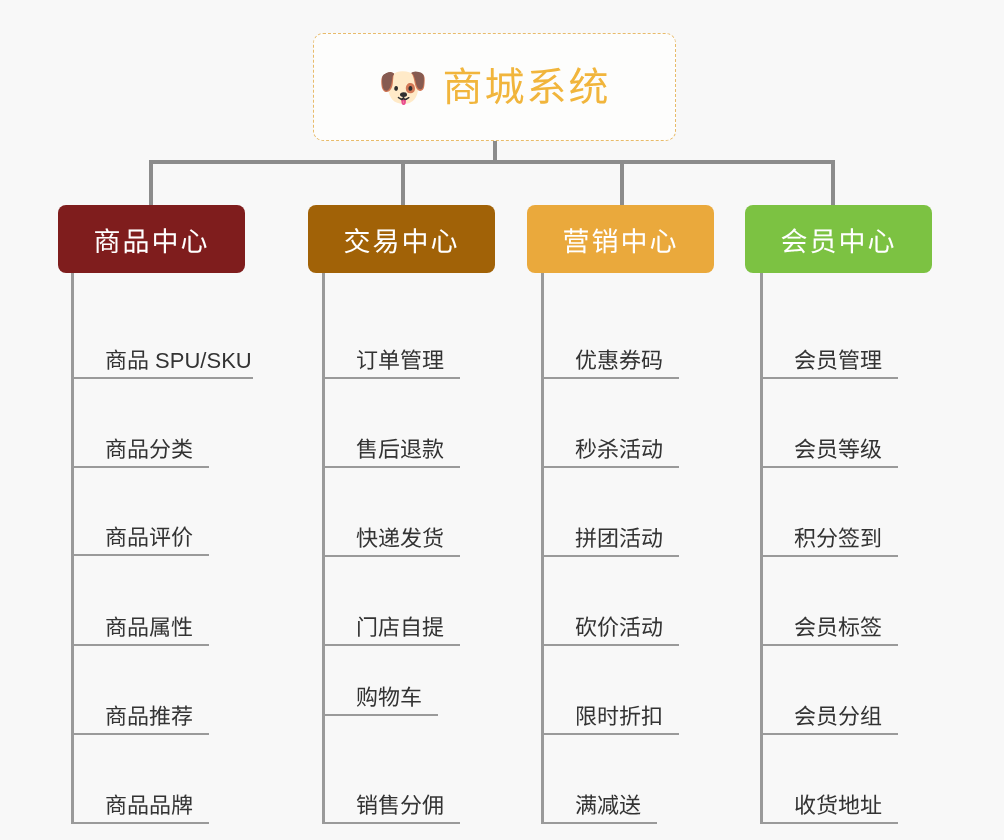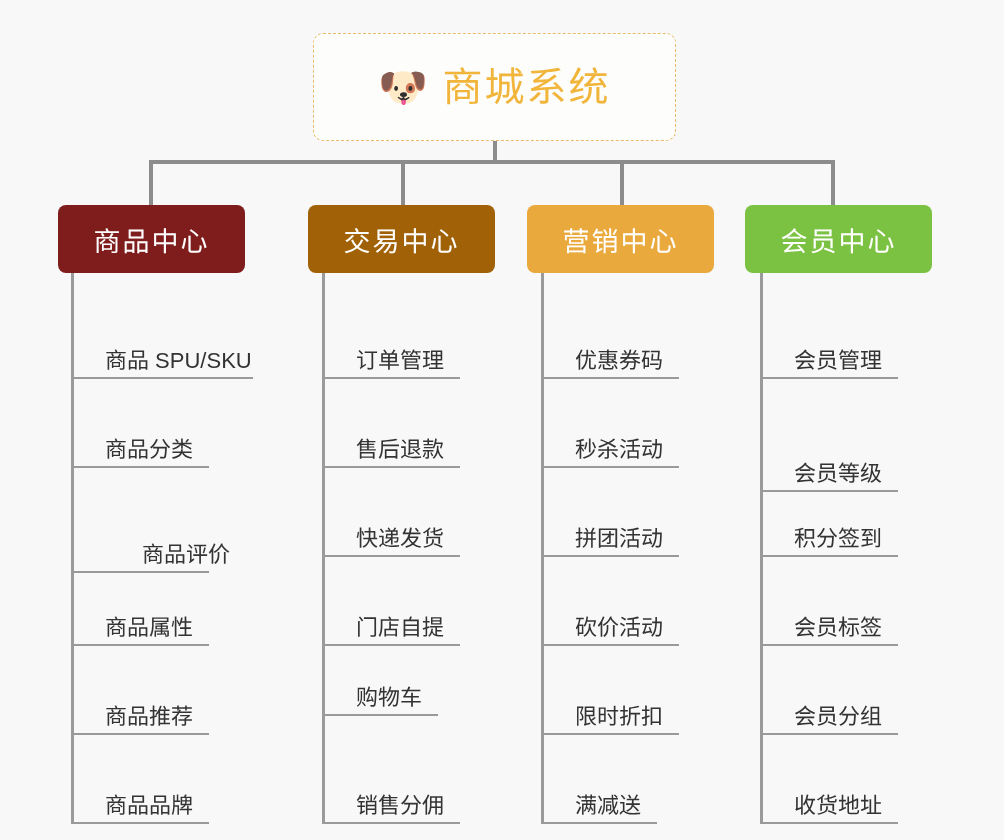--- a/index.html
+++ b/index.html
@@ -160,21 +160,21 @@
       <div class="leaf-col" style="left: 71px; width: 235px; height: 551px;">
         <div class="leaf-trunk" style="height: 551px;"></div>
         <div class="leaf-item" style="top: 17px; width: 215px;">
           <span class="leaf-label">商品 SPU/SKU</span>
           <div class="leaf-underline" style="width: 182px;"></div>
         </div>
         <div class="leaf-item" style="top: 106px; width: 215px;">
           <span class="leaf-label">商品分类</span>
           <div class="leaf-underline" style="width: 138px;"></div>
         </div>
-        <div class="leaf-item" style="top: 211px; width: 215px; padding-left: 37px;">
+        <div class="leaf-item" style="top: 194px; width: 215px;">
           <span class="leaf-label">商品评价</span>
           <div class="leaf-underline" style="width: 138px;"></div>
         </div>
         <div class="leaf-item" style="top: 284px; width: 215px;">
           <span class="leaf-label">商品属性</span>
           <div class="leaf-underline" style="width: 138px;"></div>
         </div>
         <div class="leaf-item" style="top: 373px; width: 215px;">
           <span class="leaf-label">商品推荐</span>
           <div class="leaf-underline" style="width: 138px;"></div>
@@ -237,21 +237,21 @@
           <span class="leaf-label">满减送</span>
           <div class="leaf-underline" style="width: 116px;"></div>
         </div>
       </div>
       <div class="leaf-col" style="left: 760px; width: 195px; height: 551px;">
         <div class="leaf-trunk" style="height: 551px;"></div>
         <div class="leaf-item" style="top: 17px; width: 175px;">
           <span class="leaf-label">会员管理</span>
           <div class="leaf-underline" style="width: 138px;"></div>
         </div>
-        <div class="leaf-item" style="top: 106px; width: 175px; margin-top: 24px;">
+        <div class="leaf-item" style="top: 106px; width: 175px;">
           <span class="leaf-label">会员等级</span>
           <div class="leaf-underline" style="width: 138px;"></div>
         </div>
         <div class="leaf-item" style="top: 195px; width: 175px;">
           <span class="leaf-label">积分签到</span>
           <div class="leaf-underline" style="width: 138px;"></div>
         </div>
         <div class="leaf-item" style="top: 284px; width: 175px;">
           <span class="leaf-label">会员标签</span>
           <div class="leaf-underline" style="width: 138px;"></div>

